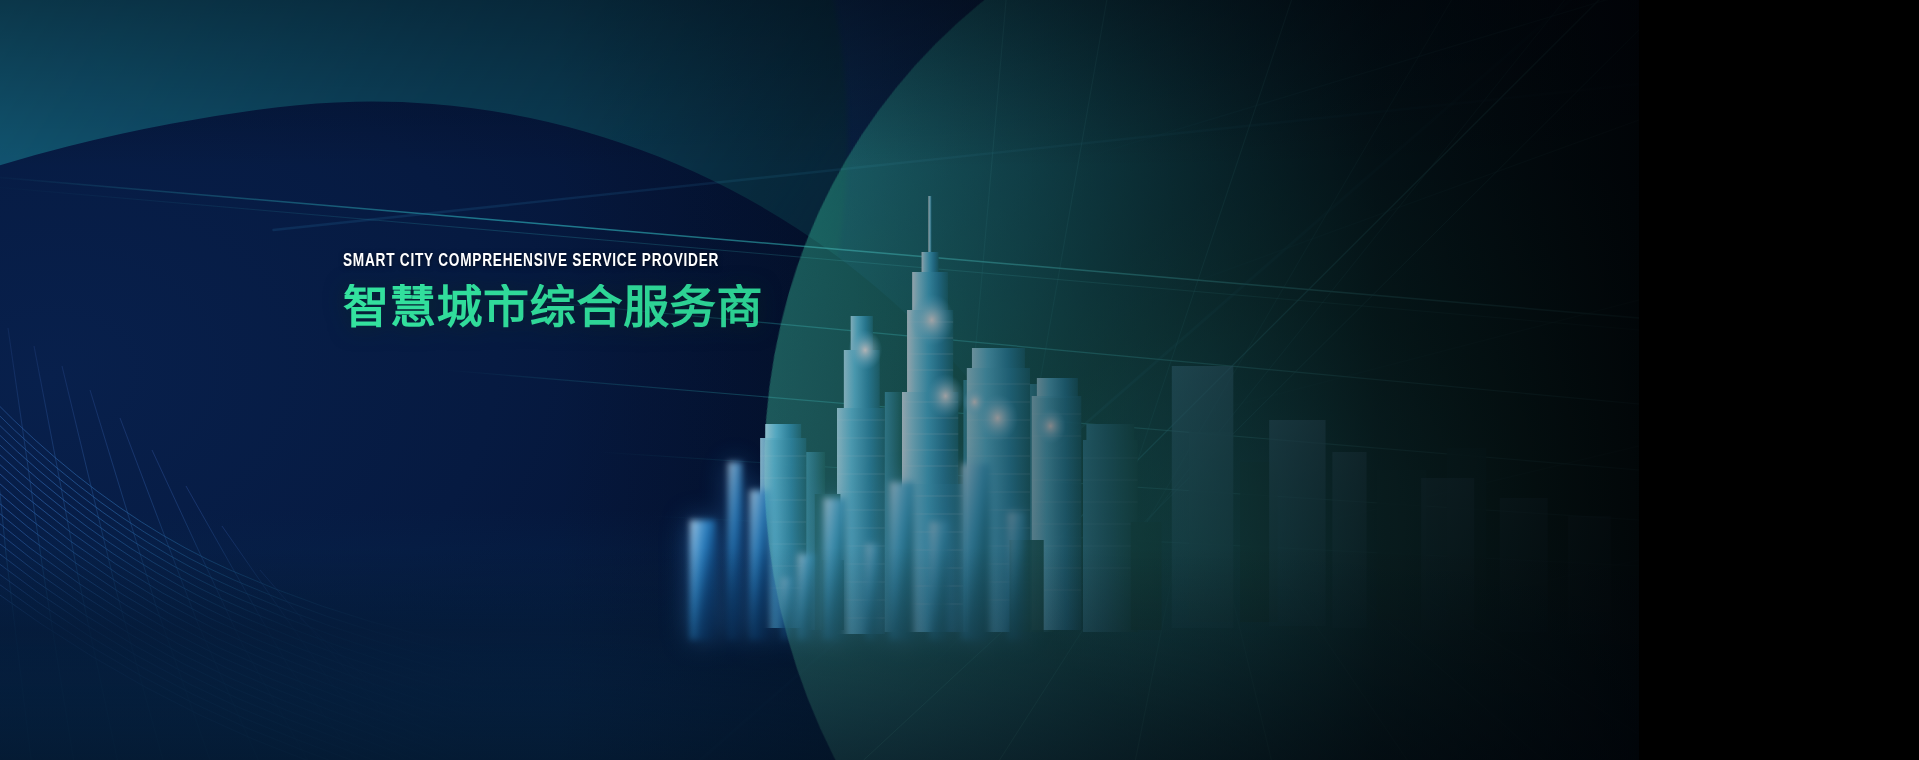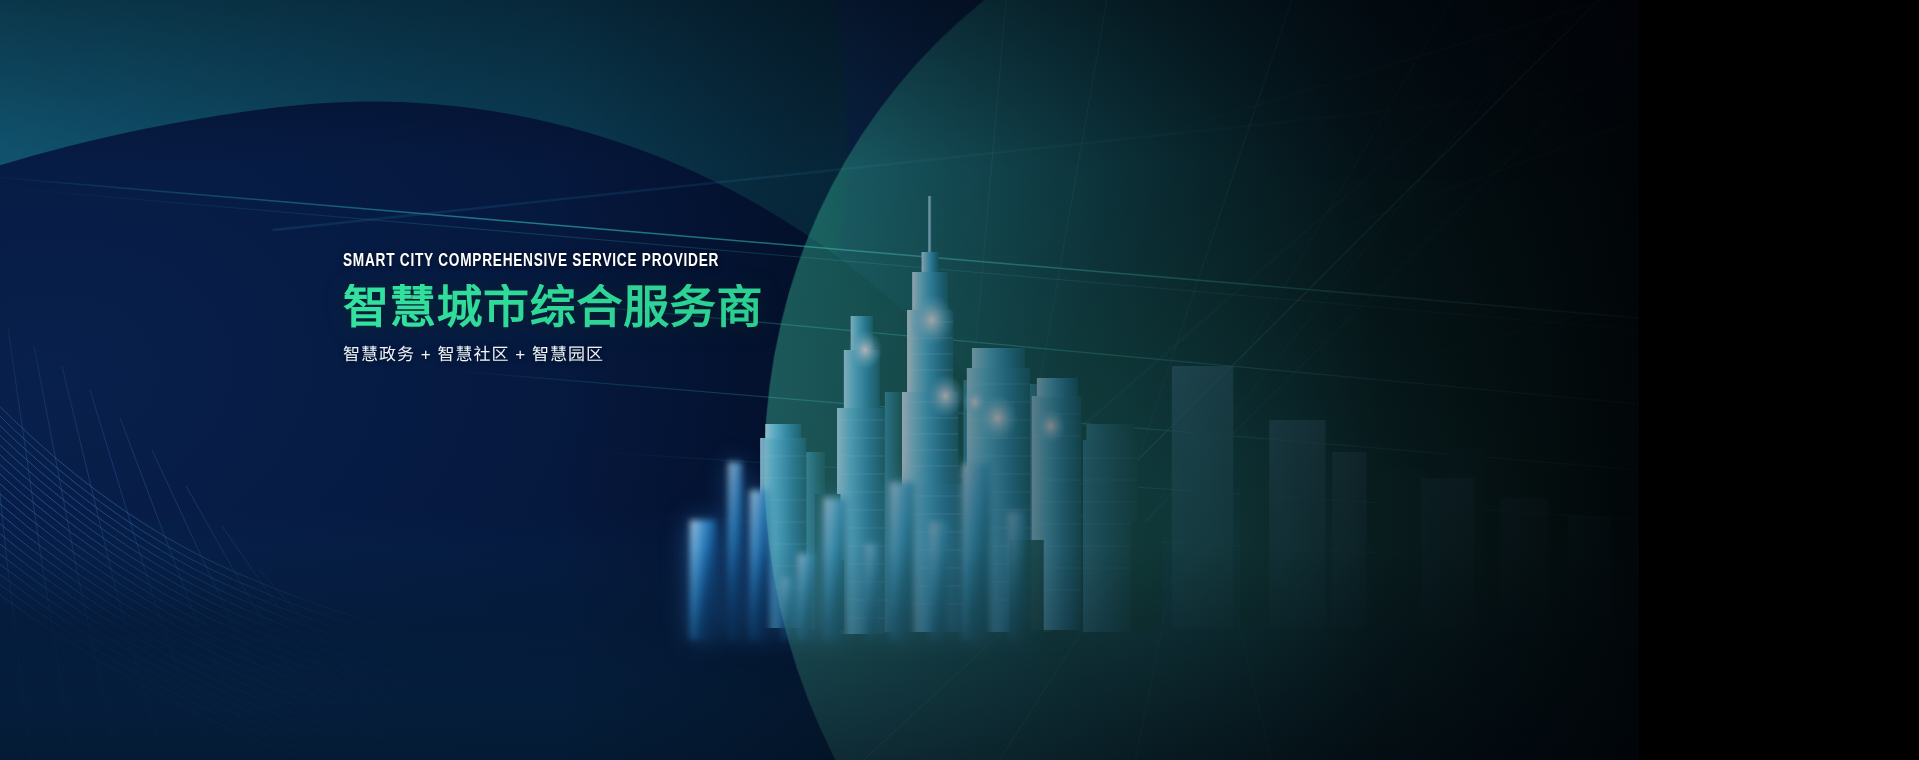--- a/index.html
+++ b/index.html
@@ -531,16 +531,15 @@
 
   <div class="swoosh-green"></div>
   <div class="swoosh-green-soft"></div>
 
   <div class="layer vignette-right"></div>
   <div class="layer vignette-edges"></div>
 
   <div class="copy">
     <p class="eyebrow">SMART CITY COMPREHENSIVE SERVICE PROVIDER</p>
     <h1 class="headline">智慧城市综合服务商</h1>
-    <p class="subline">智慧政务 + 智慧社区 + 智慧园区</p>
   </div>
 
 </div>
 
 </body></html>

